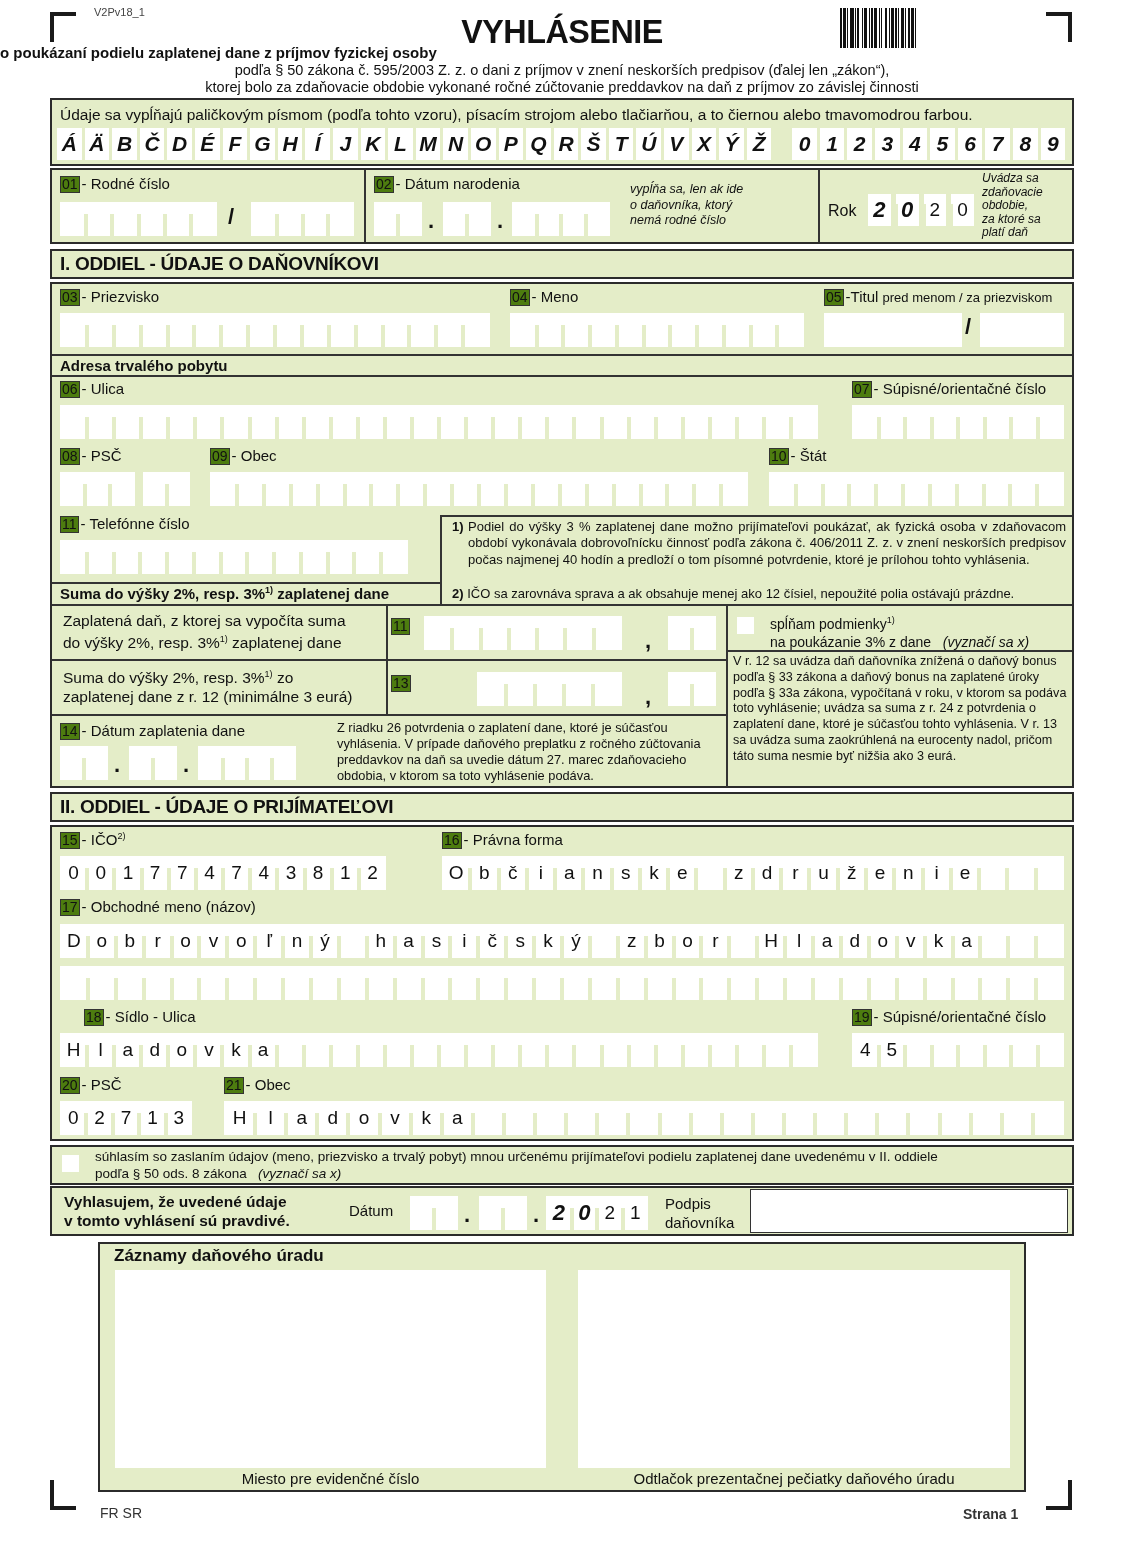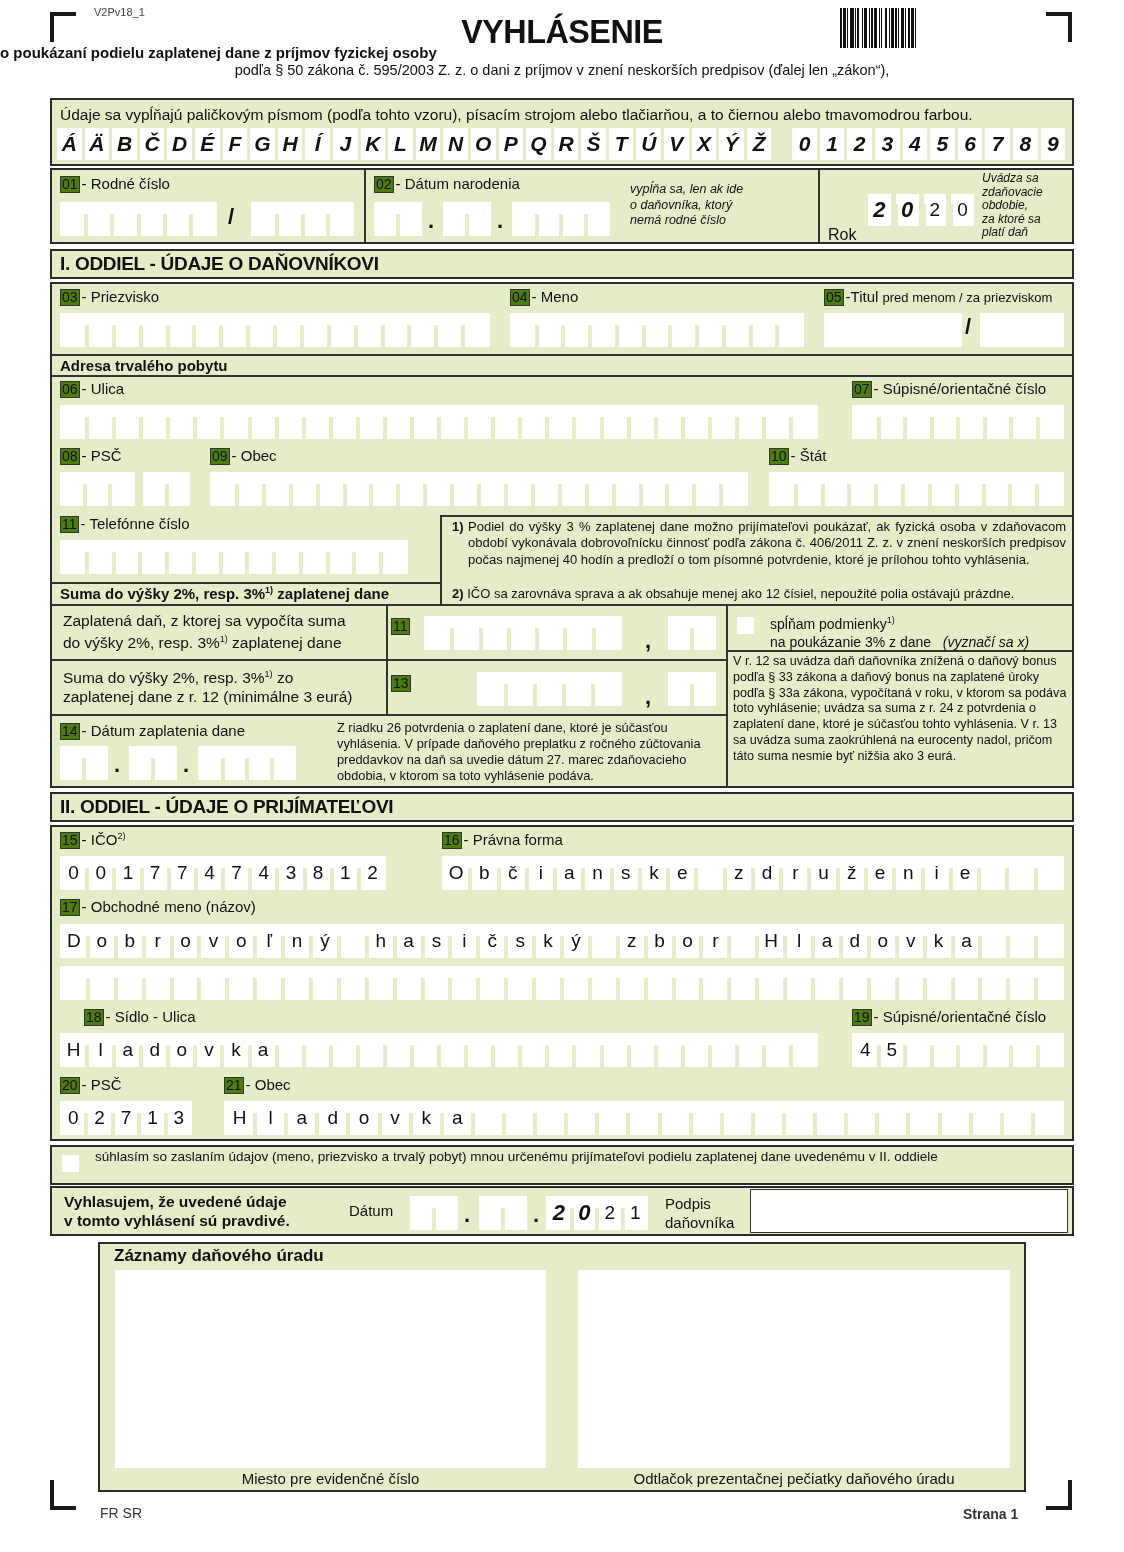--- a/index.html
+++ b/index.html
@@ -104,20 +104,21 @@
     <span style="width: 3px; background: rgb(17, 17, 17);"></span>
     <span style="width: 1px; background: transparent;"></span>
     <span style="width: 1px; background: rgb(17, 17, 17);"></span>
     <span style="width: 2px; background: transparent;"></span>
   </div>
 
 <div class="abs title">VYHLÁSENIE</div>
 <div class="abs subtitle">o poukázaní podielu zaplatenej dane z príjmov fyzickej osoby</div>
 <div class="abs sub2">
   <div>podľa § 50 zákona č. 595/2003 Z. z. o dani z príjmov v znení neskorších predpisov (ďalej len „zákon“),</div>
+  <div>ktorej bolo za zdaňovacie obdobie vykonané ročné zúčtovanie preddavkov na daň z príjmov zo závislej činnosti</div>
 </div>
 
 <div class="panel" style="left:50px; top:98px; width:1024px; height:68px;"></div>
 <div class="lbl" style="left:60px; top:106px; font-size:15.5px;">Údaje sa vypĺňajú paličkovým písmom (podľa tohto vzoru), písacím strojom alebo tlačiarňou, a to čiernou alebo tmavomodrou farbou.</div>
 <div class="sample-row" id="sample-row">
     <div class="sc">Á</div>
     <div class="sc">Ä</div>
     <div class="sc">B</div>
     <div class="sc">Č</div>
     <div class="sc">D</div>
@@ -192,21 +193,21 @@
     <div class="cell"></div>
     <div class="cell"></div>
     <div class="cell"></div>
   </div>
 <div class="note note-i" style="left:630px; top:182px; font-size:12.5px; line-height:15.5px;">
   <div>vypĺňa sa, len ak ide</div>
   <div>o daňovníka, ktorý</div>
   <div>nemá rodné číslo</div>
 </div>
 
-<div class="lbl" style="left:828px; top:202px; font-size:16px;margin-top:24px;">Rok</div>
+<div class="lbl" style="left:828px; top:202px; font-size:16px;">Rok</div>
 <div class="cells" id="year-cells" style="left:868px; top:194px; width:106px; height:32px; gap:5px; background:transparent;">
     <div class="cell hand" style="background: rgb(255, 255, 255);">2</div>
     <div class="cell hand" style="background: rgb(255, 255, 255);">0</div>
     <div class="cell" style="background: rgb(255, 255, 255);">2</div>
     <div class="cell" style="background: rgb(255, 255, 255);">0</div>
   </div>
 <div class="note note-i" style="left:982px; top:172px; font-size:12px; line-height:13.6px;">
   <div>Uvádza sa</div>
   <div>zdaňovacie</div>
   <div>obdobie,</div>
@@ -657,20 +658,21 @@
     <div class="cell"></div>
     <div class="cell"></div>
     <div class="cell"></div>
     <div class="cell"></div>
   </div>
 
 <div class="panel" style="left:50px; top:1145px; width:1024px; height:40px;"></div>
 <div class="checkbox" style="left:62px; top:1155px;"></div>
 <div class="note" style="left:95px; top:1149px; font-size:13.5px; line-height:16.5px;">
   <div>súhlasím so zaslaním údajov (meno, priezvisko a trvalý pobyt) mnou určenému prijímateľovi podielu zaplatenej dane uvedenému v II. oddiele</div>
+  <div><span>podľa § 50 ods. 8 zákona</span>&nbsp;&nbsp;&nbsp;<i>(vyznačí sa x)</i></div>
 </div>
 
 <div class="panel" style="left:50px; top:1186px; width:1024px; height:50px;"></div>
 <div class="note" style="left:64px; top:1192px; font-size:15.5px; line-height:19px; font-weight:bold;">
   <div>Vyhlasujem, že uvedené údaje</div>
   <div>v tomto vyhlásení sú pravdivé.</div>
 </div>
 <div class="lbl" style="left:349px; top:1202px;">Dátum</div>
 <div class="cells" style="left:410px; top:1196px; width:48px;">
     <div class="cell"></div>

